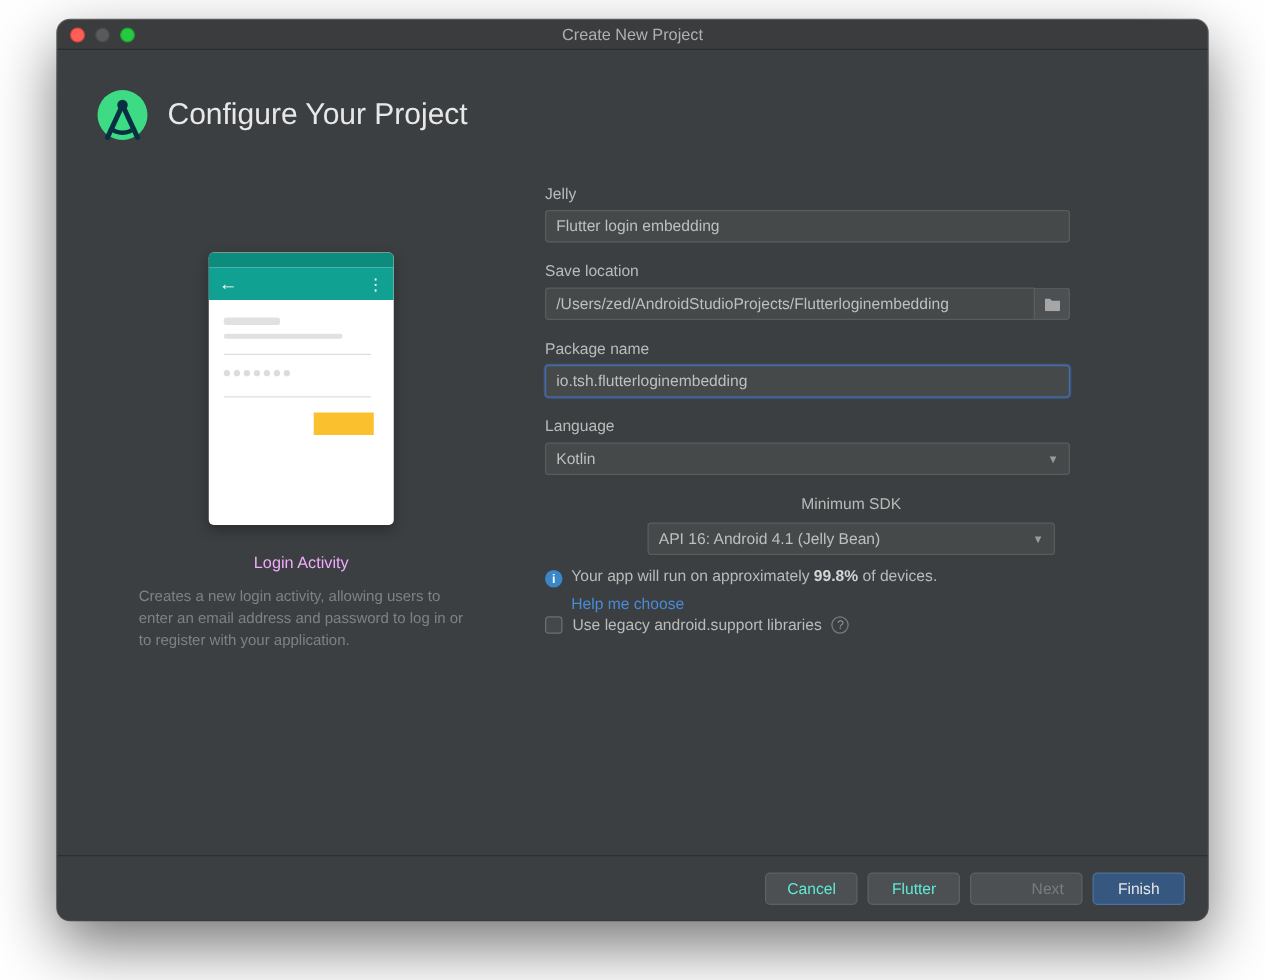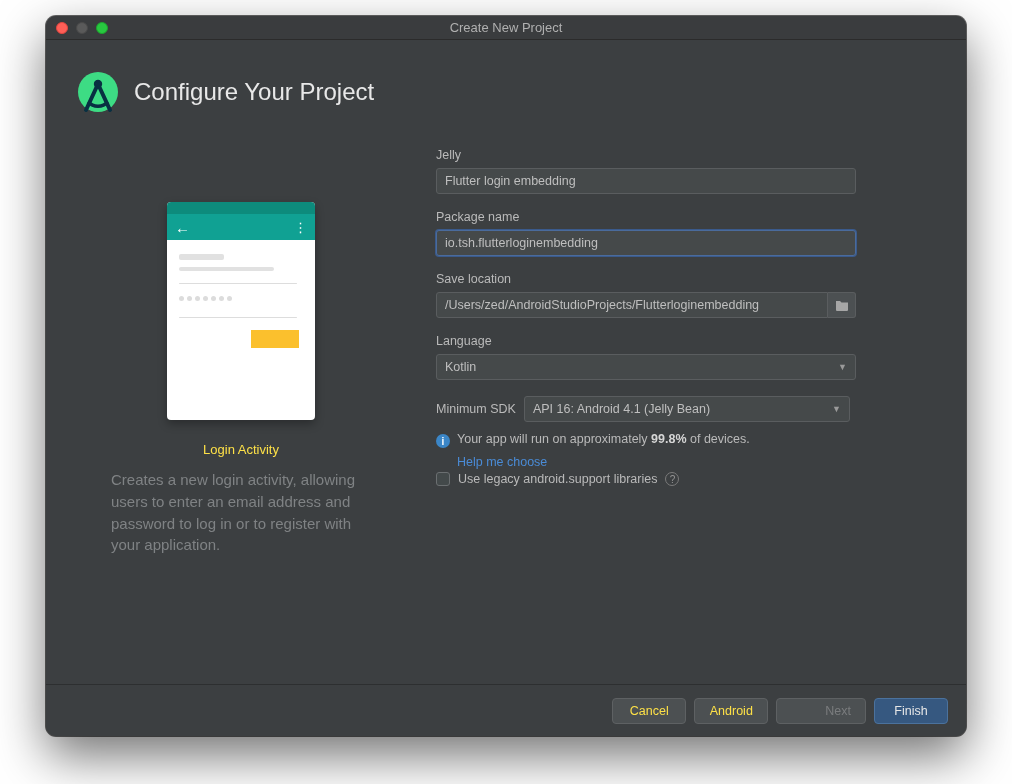--- a/index.html
+++ b/index.html
@@ -53,62 +53,62 @@
   .phone-ab .arrow { font-size: 15px; }
   .phone-ab .dots { font-size: 13px; letter-spacing: 0; }
   .phone-body { padding: 14px 12px; }
   .bar { height: 6px; border-radius: 2px; background: #e1e1e1; }
   .bar.short { width: 45px; margin-bottom: 7px; }
   .bar.long { width: 95px; margin-bottom: 12px; height: 4px; }
   .bar.line { width: 118px; height: 1px; background: #ddd; margin-bottom: 12px; }
   .pwd { display: flex; gap: 3px; margin-bottom: 16px; }
   .pwd span { width: 5px; height: 5px; border-radius: 50%; background: #dcdcdc; }
   .yellowbtn { width: 48px; height: 18px; background: #fbc02d; margin-left: auto; margin-right: 4px; }
-  .preview-caption { margin-top: 22px; color: #fde047; font-size: 13px; }
+  .preview-caption { margin-top: 22px; color: #f0abfc; font-size: 13px; }
   .preview-desc {
-    margin-top: 12px; color: #7f8284; font-size: 15px; line-height: 1.45;
+    margin-top: 12px; color: #7f8284; font-size: 12px; line-height: 1.45;
     text-align: left; width: 260px;
   }
   
   .field { margin-bottom: 16px; }
   .field label { display: block; color: #bababa; font-size: 12.5px; margin-bottom: 6px; }
   .textbox, .combo {
     width: 420px; height: 26px; background: #45494a; border: 1px solid #5a5d5f;
     border-radius: 3px; color: #bfbfbf; font-size: 12.5px; padding: 12px 8px;
     display: flex; align-items: center;
   }
   .textbox.focus { border-color: #4a6b9c; box-shadow: 0 0 0 1px #3a5a8c; }
   .combo { position: relative; width: 420px; }
   .combo .caret { position: absolute; right: 8px; top: 50%; transform: translateY(-50%); color: #9a9a9a; font-size: 9px; }
   .path-row { display: flex; width: 420px; }
   .path-row .textbox { flex: 1; border-top-right-radius: 0; border-bottom-right-radius: 0; }
   .browse {
     width: 28px; height: 26px; background: #4c5052; border: 1px solid #5a5d5f; border-left: none;
     border-top-right-radius: 3px; border-bottom-right-radius: 3px;
     display: flex; align-items: center; justify-content: center; color: #a6a6a6;
   }
-  .sdk-row { display: flex; align-items: center; gap: 8px; margin-bottom: 10px; }
+  .sdk-row { display: flex; align-items: center; gap: 8px; margin-bottom: 10px; flex-direction: column; }
   .sdk-row label { color: #bababa; font-size: 12.5px; }
   .sdk-row .combo { width: 326px; }
   .info-row { display: flex; gap: 7px; color: #bababa; font-size: 12.5px; margin-bottom: 4px; padding-left: 0; }
   .info-icon { width: 14px; height: 14px; border-radius: 50%; background: #3b86c7; color: #fff; font-size: 10px; font-weight: bold; display: flex; align-items: center; justify-content: center; margin-top: 2px; flex-shrink: 0; }
   .info-text { color: #bababa; }
   .info-text b { color: #d5d5d5; font-weight: 600; }
   .help-link { color: #4a8bd6; font-size: 12.5px; margin-left: 21px; margin-bottom: 3px; cursor: pointer; display: inline-block; }
   .legacy-row { display: flex; align-items: center; gap: 8px; color: #bababa; font-size: 12.5px; }
   .cb { width: 14px; height: 14px; background: #43494a; border: 1px solid #6b6f71; border-radius: 3px; }
   .q { width: 14px; height: 14px; border-radius: 50%; border: 1px solid #7b7b7b; color: #969696; font-size: 10px; display: flex; align-items: center; justify-content: center; }
   
   .footer {
     height: 52px; border-top: 1px solid #2d2f30; display: flex; align-items: center;
     justify-content: flex-end; gap: 8px; padding: 0 18px; background: #3c3f41;
   }
   .btn {
     height: 26px; min-width: 74px; padding: 0 14px; background: #4c5052;
-    border: 1px solid #5e6163; border-radius: 4px; color: #fde047; font-size: 12.5px;
+    border: 1px solid #5e6163; border-radius: 4px; color: #5eead4; font-size: 12.5px;
     display: flex; align-items: center; justify-content: center; cursor: pointer;
   }
   .btn.disabled { color: #7a7c7e; padding-left: 48px; }
   .btn.primary { background: #365880; border-color: #4b729d; color: #e6e6e6; }
 </style>
 </head>
 <body>
 
 <div class="shell">
 
@@ -161,45 +161,45 @@
       <div class="preview-caption">Login Activity</div>
       <div class="preview-desc">Creates a new login activity, allowing users to enter an email address and password to log in or to register with your application.</div>
     </div>
 
     <div class="form-col">
 
       <div class="field">
         <label>Jelly</label>
         <div class="textbox">
           <span>Flutter login embedding</span>
-        </div>
-      </div>
-
-      <div class="field">
-        <label>Package name</label>
-        <div class="textbox focus">
-          <span>io.tsh.flutterloginembedding</span>
         </div>
       </div>
 
       <div class="field">
         <label>Save location</label>
         <div class="path-row">
           <div class="textbox">
             <span>/Users/zed/AndroidStudioProjects/Flutterloginembedding</span>
           </div>
           <div class="browse">
             <svg width="14" height="12" viewBox="0 0 14 12">
               <path d="M1 2h4l1.5 1.5H13v7.5a1 1 0 0 1-1 1H2a1 1 0 0 1-1-1V2z" fill="#a6a6a6"></path>
             </svg>
           </div>
         </div>
       </div>
 
       <div class="field">
+        <label>Package name</label>
+        <div class="textbox focus">
+          <span>io.tsh.flutterloginembedding</span>
+        </div>
+      </div>
+
+      <div class="field">
         <label>Language</label>
         <div class="combo">
           <span>Kotlin</span>
           <span class="caret">▼</span>
         </div>
       </div>
 
       <div class="sdk-row">
         <label>Minimum SDK</label>
         <div class="combo">
@@ -220,18 +220,18 @@
         <div class="cb"></div>
         <span>Use legacy android.support libraries</span>
         <div class="q">?</div>
       </div>
 
     </div>
   </div>
 
   <div class="footer">
     <div class="btn">Cancel</div>
-    <div class="btn">Android</div>
+    <div class="btn">Flutter</div>
     <div class="btn disabled">Next</div>
     <div class="btn primary">Finish</div>
   </div>
 
 </div>
 
 </body></html>

